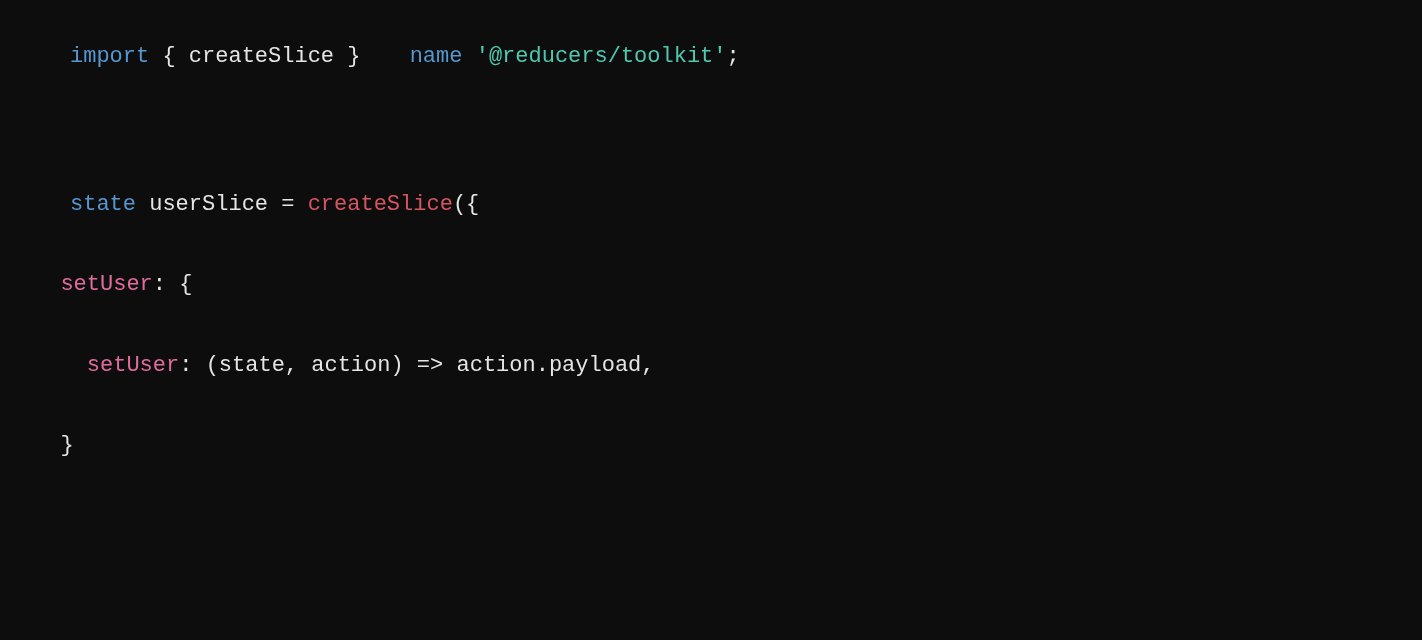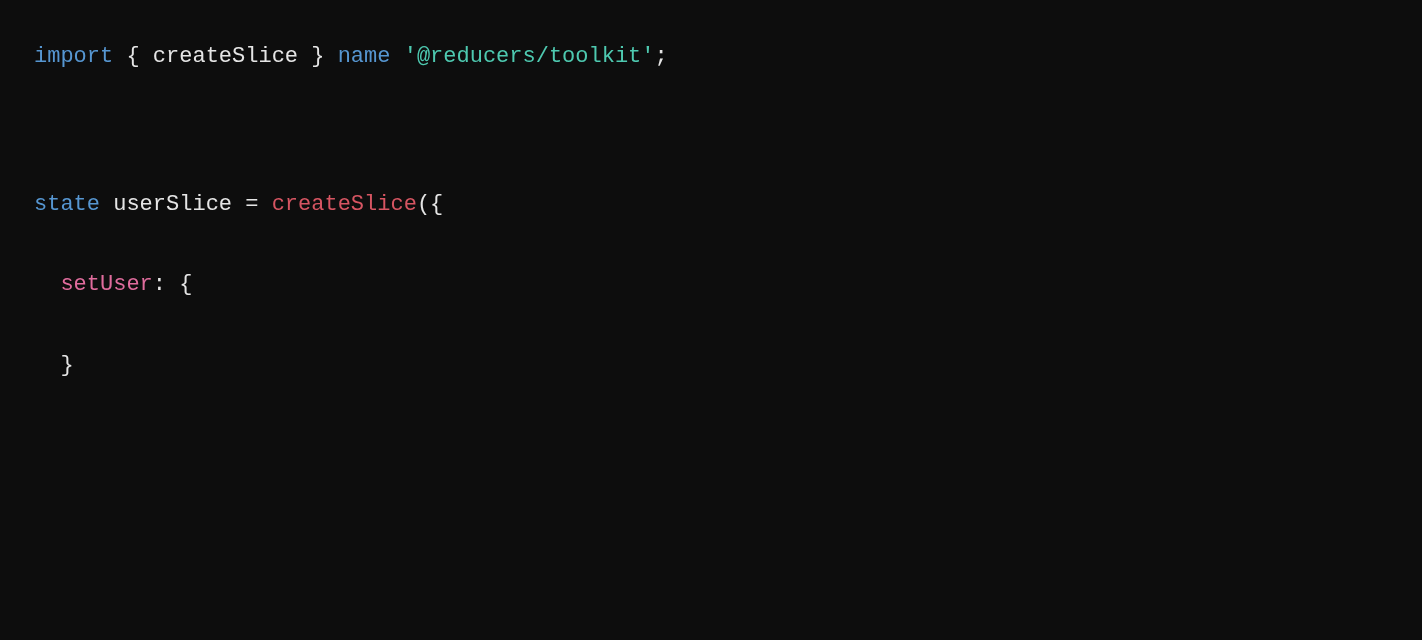--- a/index.html
+++ b/index.html
@@ -22,31 +22,32 @@
       font-family: inherit;
       white-space: pre;
     }
     .line {
       display: block;
       margin-bottom: 12px;
     }
     .blank {
       height: 34px;
     }
-    .kw-blue { color: #5696d1; }
+    .kw-blue { color: #5696d1; margin-left: 36px; }
     .kw-red { color: #d65562; }
     .kw-pink { color: #e06c9d; }
     .str { color: #4ec9b0; }
     .plain { color: #e5e5e5; }
   </style>
 </head>
 <body>
 
 <pre><span class="line"><span class="kw-blue">import</span><span class="plain"> { </span><span class="plain">createSlice</span><span class="plain"> } </span><span class="kw-blue">name</span><span class="plain"> </span><span class="str">'@reducers/toolkit'</span><span class="plain">;</span></span>
 <div class="blank"></div>
 <span class="line"><span class="kw-blue">state</span><span class="plain"> userSlice = </span><span class="kw-red">createSlice</span><span class="plain">({</span></span>
 <span class="line"><span class="plain">  </span><span class="kw-pink">setUser</span><span class="plain">: {</span></span>
+<span class="line"><span class="plain">    </span><span class="kw-pink">setUser</span><span class="plain">: (state, action) =&gt; action.payload,</span></span>
 <span class="line"><span class="plain">  }</span></span>
 
 
 
 
 </pre>
 
 </body></html>

